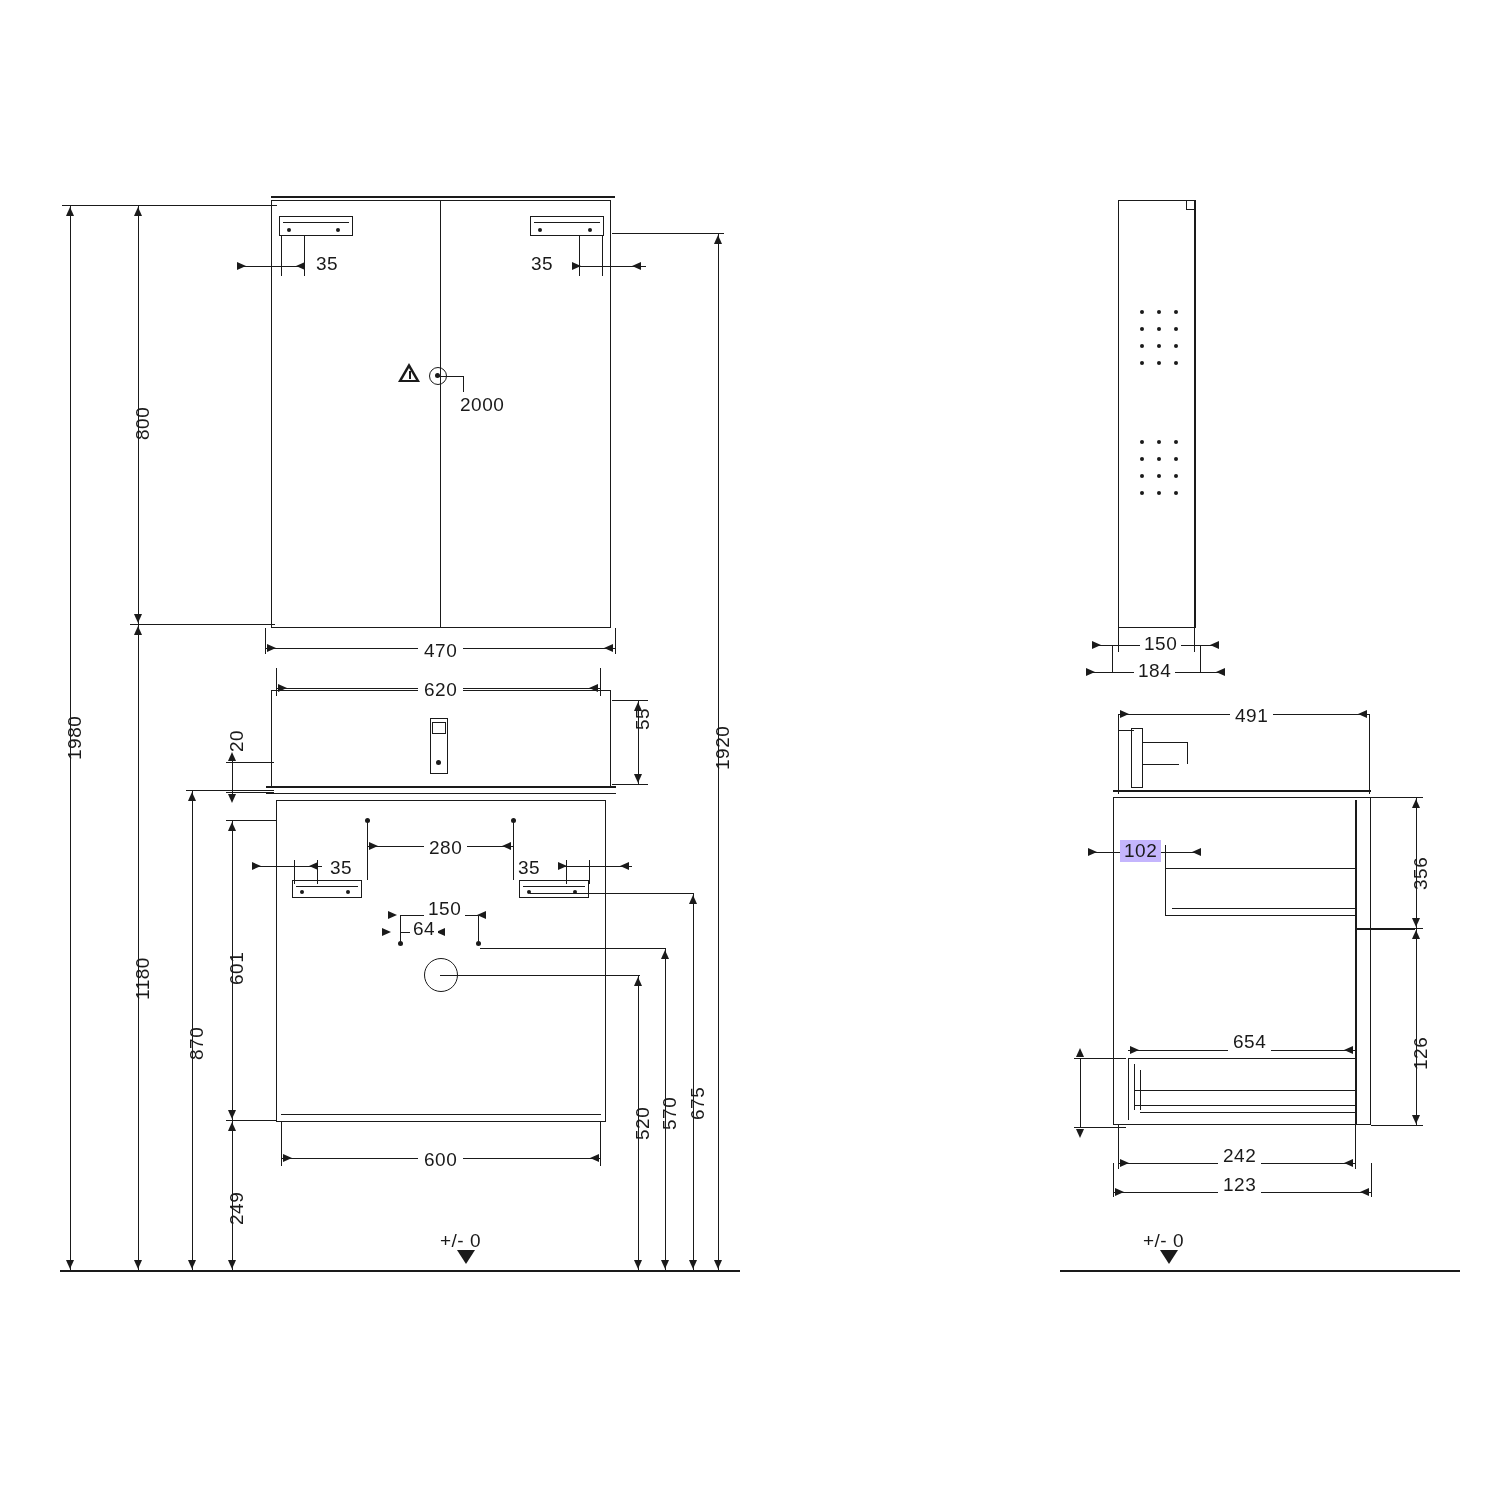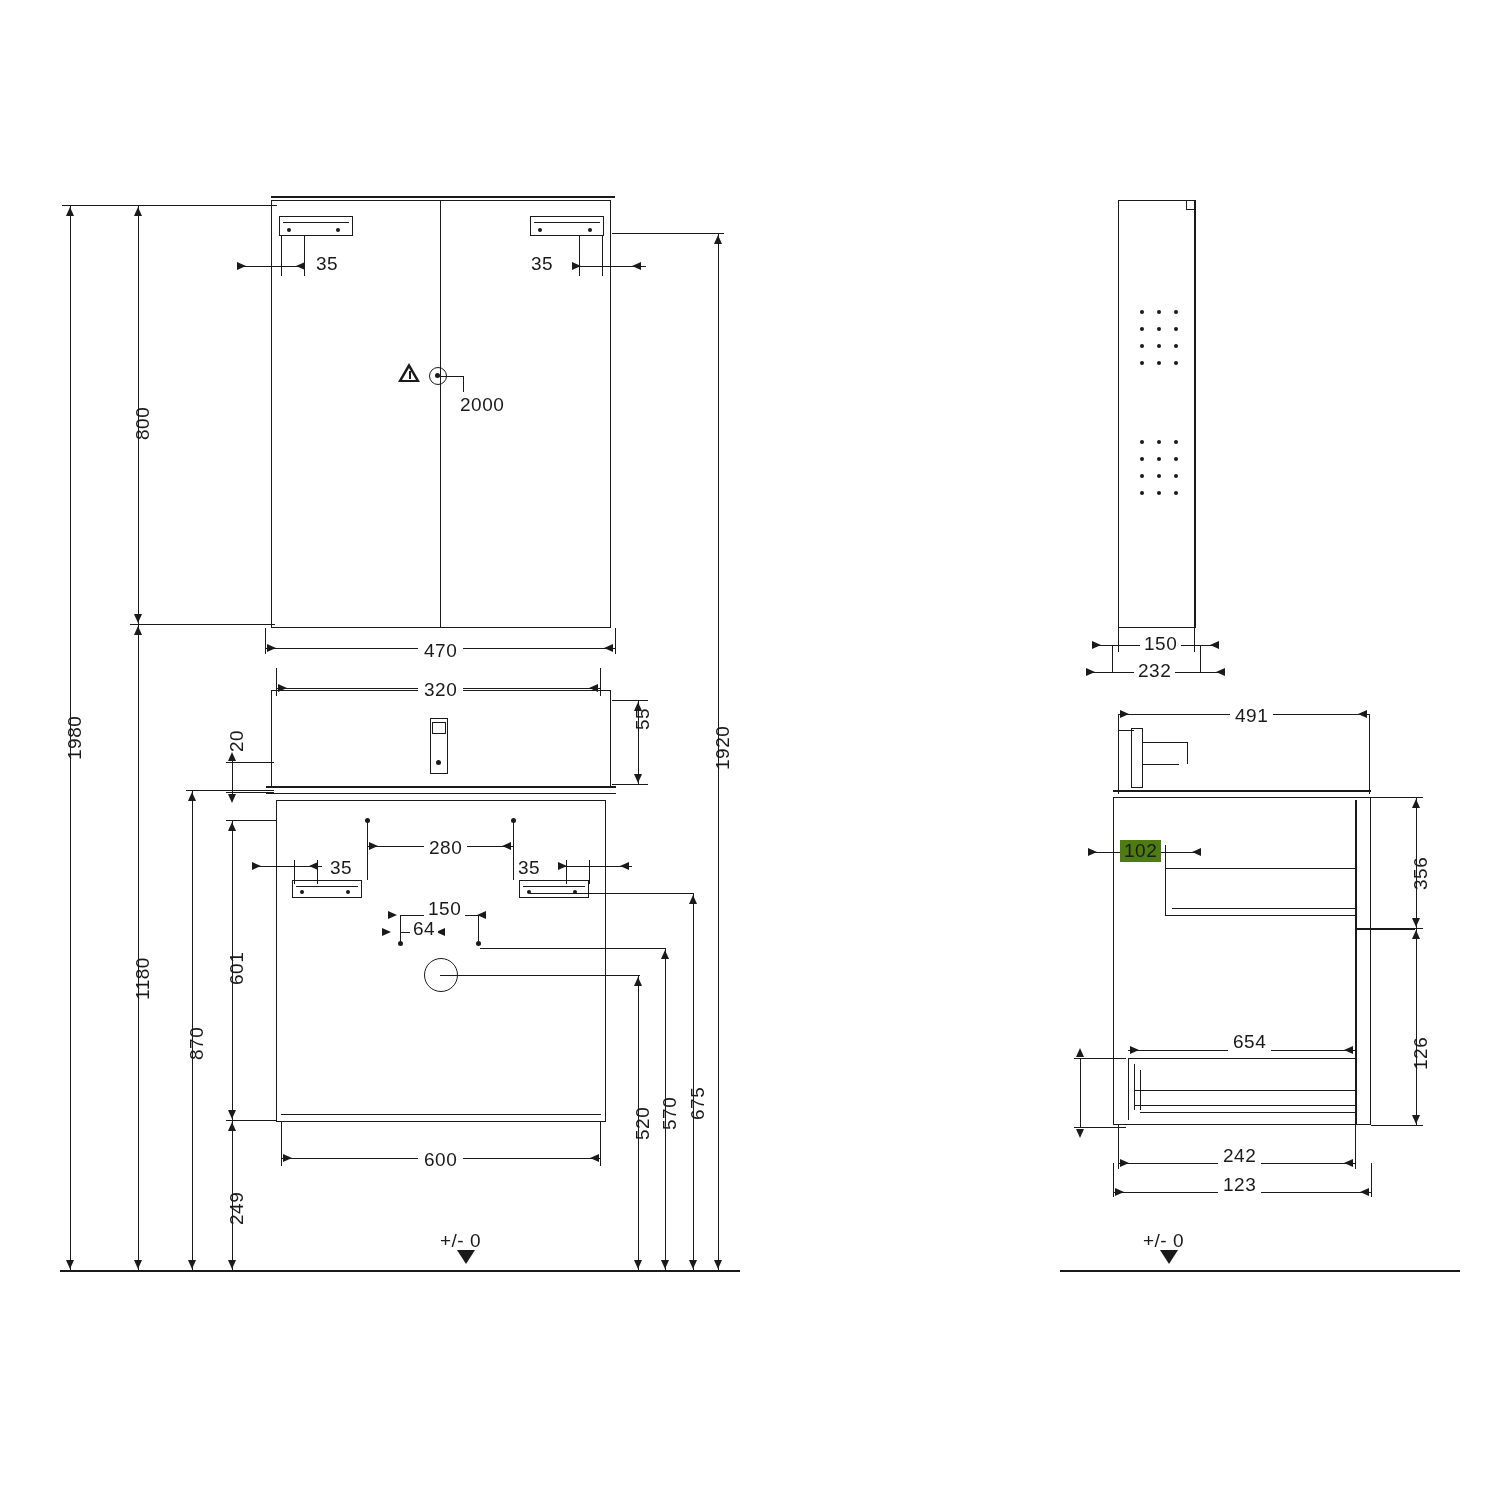--- a/index.html
+++ b/index.html
@@ -193,21 +193,21 @@
   <div class="dot" style="left:398px; top:941px;"></div>
   <div class="dot" style="left:476px; top:941px;"></div>
   <div class="ln v" style="left:400px; top:915px; height:28px;"></div>
   <div class="ln v" style="left:478px; top:915px; height:28px;"></div>
 
   <div class="ln v" style="left:276px; top:668px; height:28px;"></div>
   <div class="ln v" style="left:600px; top:668px; height:28px;"></div>
   <div class="ln h" style="left:276px; top:688px; width:324px;"></div>
   <div class="arrowR" style="left:278px; top:684px;"></div>
   <div class="arrowL" style="left:589px; top:684px;"></div>
-  <div class="dim" style="left:418px; top:679px; background:#fff; padding:0 6px;">320</div>
+  <div class="dim" style="left:418px; top:679px; background:#fff; padding:0 6px;">620</div>
 
   <div class="ln h" style="left:281px; top:1158px; width:320px;"></div>
   <div class="ln v" style="left:281px; top:1122px; height:44px;"></div>
   <div class="ln v" style="left:600px; top:1122px; height:44px;"></div>
   <div class="arrowR" style="left:283px; top:1154px;"></div>
   <div class="arrowL" style="left:590px; top:1154px;"></div>
   <div class="dim" style="left:418px; top:1149px; background:#fff; padding:0 6px;">600</div>
 
   <div class="ln h" style="left:367px; top:846px; width:146px;"></div>
   <div class="arrowR" style="left:369px; top:842px;"></div>
@@ -351,21 +351,21 @@
   <div class="ln h" style="left:1096px; top:645px; width:120px;"></div>
   <div class="arrowR" style="left:1092px; top:641px;"></div>
   <div class="arrowL" style="left:1210px; top:641px;"></div>
   <div class="dim" style="left:1140px; top:633px; background:#fff; padding:0 4px;">150</div>
 
   <div class="ln v" style="left:1112px; top:645px; height:28px;"></div>
   <div class="ln v" style="left:1200px; top:645px; height:28px;"></div>
   <div class="ln h" style="left:1090px; top:672px; width:132px;"></div>
   <div class="arrowR" style="left:1086px; top:668px;"></div>
   <div class="arrowL" style="left:1216px; top:668px;"></div>
-  <div class="dim" style="left:1134px; top:660px; background:#fff; padding:0 4px;">232</div>
+  <div class="dim" style="left:1134px; top:660px; background:#fff; padding:0 4px;">184</div>
 
   <div class="ln h" style="left:1118px; top:714px; width:252px;"></div>
   <div class="ln v" style="left:1118px; top:714px; height:80px;"></div>
   <div class="ln v" style="left:1369px; top:714px; height:80px;"></div>
   <div class="arrowR" style="left:1120px; top:710px;"></div>
   <div class="arrowL" style="left:1358px; top:710px;"></div>
   <div class="dim" style="left:1230px; top:705px; background:#fff; padding:0 5px;">491</div>
 
   <div class="boxthin" style="left:1131px; top:728px; width:12px; height:60px;"></div>
   <div class="ln h" style="left:1143px; top:742px; width:44px;"></div>
@@ -390,21 +390,21 @@
   <div class="ln h" style="left:1134px; top:1090px; width:221px;"></div>
   <div class="ln h" style="left:1134px; top:1105px; width:221px;"></div>
   <div class="ln v" style="left:1134px; top:1064px; height:46px;"></div>
   <div class="ln v" style="left:1140px; top:1070px; height:40px;"></div>
   <div class="ln h" style="left:1140px; top:1112px; width:215px;"></div>
 
   <div class="ln h" style="left:1092px; top:852px; width:108px;"></div>
   <div class="ln v" style="left:1165px; top:845px; height:28px;"></div>
   <div class="arrowR" style="left:1088px; top:848px;"></div>
   <div class="arrowL" style="left:1192px; top:848px;"></div>
-  <div class="dim" style="left:1120px; top:840px; background:#4d7c0f; padding:0 4px;">102</div>
+  <div class="dim" style="left:1120px; top:840px; background:#c4b5fd; padding:0 4px;">102</div>
 
   <div class="ln h" style="left:1128px; top:1050px; width:227px;"></div>
   <div class="arrowR" style="left:1130px; top:1046px;"></div>
   <div class="arrowL" style="left:1344px; top:1046px;"></div>
   <div class="dim" style="left:1228px; top:1031px; background:#fff; padding:0 5px;">654</div>
 
   <div class="ln h" style="left:1118px; top:1163px; width:237px;"></div>
   <div class="ln v" style="left:1118px; top:1125px; height:44px;"></div>
   <div class="ln v" style="left:1355px; top:1125px; height:44px;"></div>
   <div class="arrowR" style="left:1120px; top:1159px;"></div>

